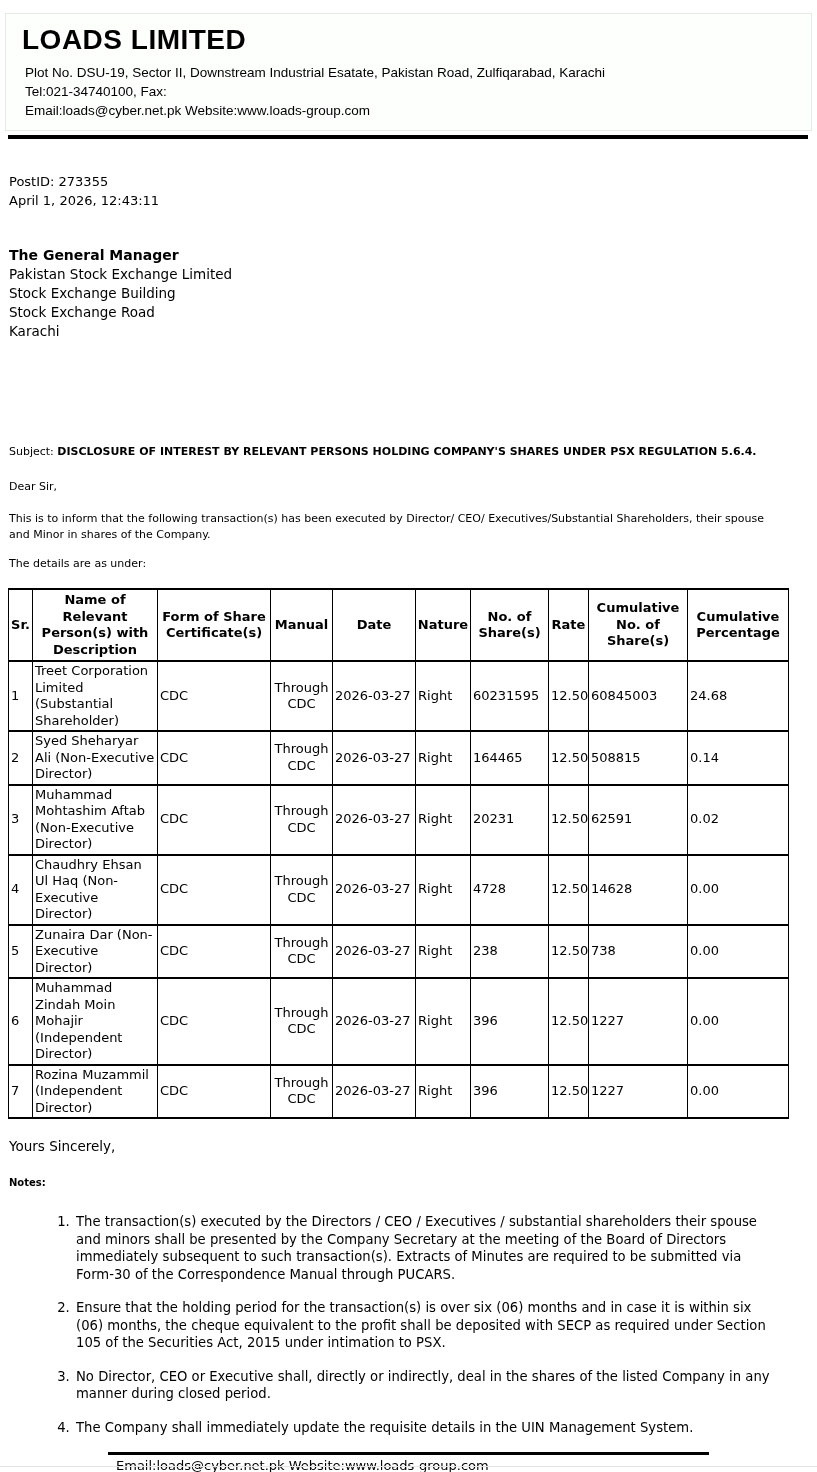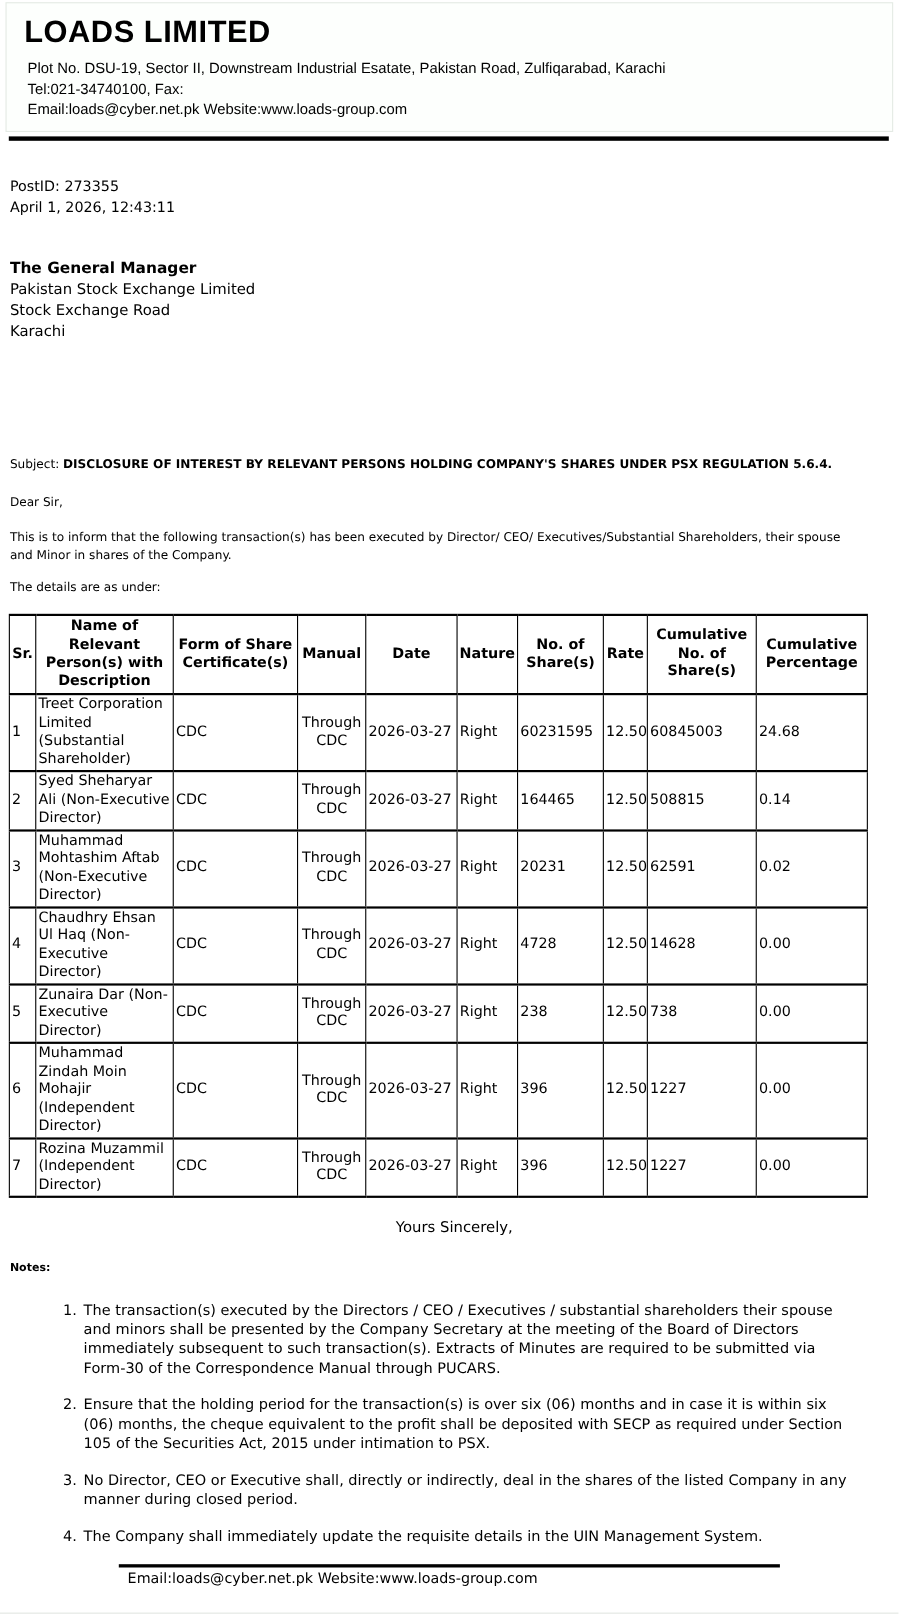--- a/index.html
+++ b/index.html
@@ -9,21 +9,21 @@
     height: 1472px;
     background: #ffffff;
     color: #000000;
     font-family: "DejaVu Sans", sans-serif;
     position: relative;
     overflow: hidden;
   }
 
   
   .header-box {
-    margin: 2px 5px 0 5px;
+    margin: 13px 5px 0 5px;
     border: 1px solid #e4eae4;
     background: #fdfffd;
     padding: 6px 10px 10px 16px;
     font-family: "Liberation Sans", sans-serif;
   }
   .company-name {
     font-size: 28px;
     font-weight: bold;
     margin: 4px 0 7px 0;
     letter-spacing: 0.5px;
@@ -77,21 +77,21 @@
     line-height: 16.5px;
     overflow: hidden;
     word-wrap: break-word;
   }
   .disclosure th { font-weight: bold; text-align: center; padding: 2px 1px; }
   .disclosure td { text-align: left; }
   .disclosure td.c-market { text-align: center; }
   .disclosure td.num { white-space: nowrap; }
 
   
-  .closing     { margin: 19px 0 0 9px; font-size: 13.5px; text-align: center; }
+  .closing     { margin: 19px 0 0 9px; font-size: 13.5px; }
   .notes-label { margin: 23px 0 0 9px; font-size: 10px; font-weight: bold; }
   ol.notes {
     margin: 25px 0 0 0;
     padding-left: 58px;
     width: 732px;
     font-size: 13.2px;
     line-height: 17.5px;
   }
   ol.notes li { margin: 16px; padding-left: 2px; }
 
@@ -120,20 +120,21 @@
 <div class="thick-rule"></div>
 
 <div class="meta">
   <div>PostID: 273355</div>
   <div>April 1, 2026, 12:43:11</div>
 </div>
 
 <div class="recipient">
   <div class="recipient-title">The General Manager</div>
   <div>Pakistan Stock Exchange Limited</div>
+  <div>Stock Exchange Building</div>
   <div>Stock Exchange Road</div>
   <div>Karachi</div>
 </div>
 
 <div class="subject-line"><span>Subject: </span><b>DISCLOSURE OF INTEREST BY RELEVANT PERSONS HOLDING COMPANY'S SHARES UNDER PSX REGULATION 5.6.4.</b></div>
 
 <div class="salutation">Dear Sir,</div>
 
 <div class="body-para">This is to inform that the following transaction(s) has been executed by Director/ CEO/ Executives/Substantial Shareholders, their spouse and Minor in shares of the Company.</div>
 

